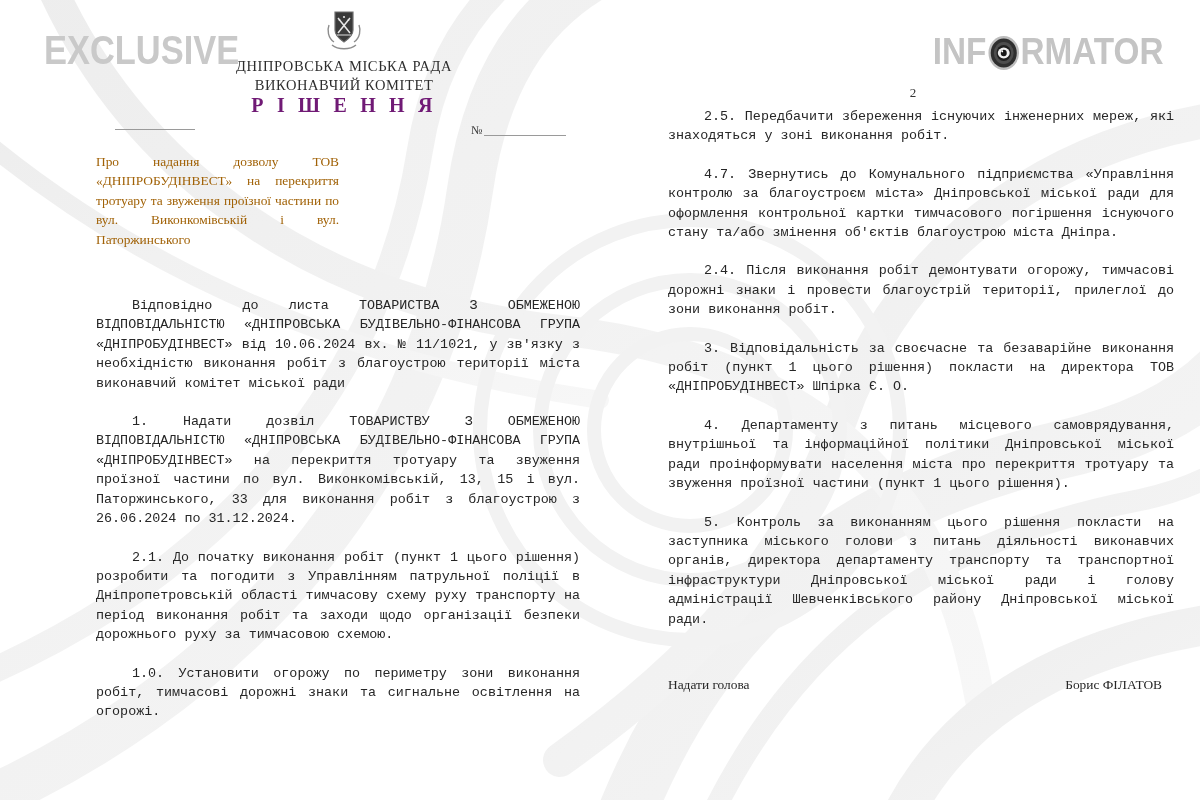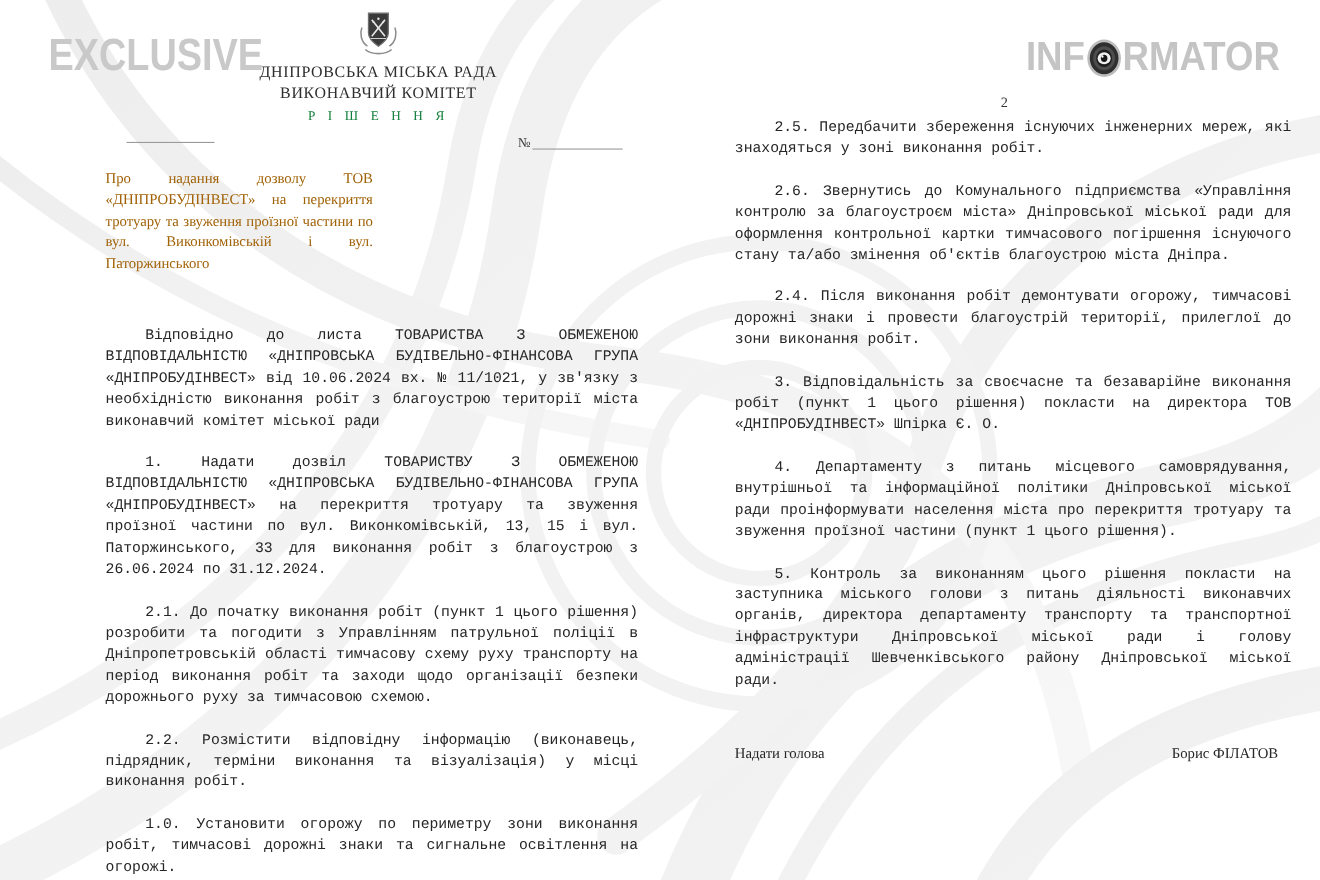--- a/index.html
+++ b/index.html
@@ -88,26 +88,26 @@
     display: block;
   }
   .org-line {
     font-size: 14.5px;
     letter-spacing: 0.6px;
     line-height: 18.5px;
     color: #2e2e2e;
     white-space: nowrap;
   }
   #decision-word {
-    font-size: 12px;
-    font-weight: normal;
+    font-size: 20px;
+    font-weight: bold;
     letter-spacing: 4.2px;
     line-height: 20px;
     margin-top: 1px;
-    color: #15803d;
+    color: #701a75;
   }
 
   
   #blank-lines {
     position: absolute;
     left: 0;
     top: 124px;
     width: 660px;
     height: 16px;
   }
@@ -282,33 +282,32 @@
     <div class="spacer-lg"></div>
 
     <p class="para last-line-left">Відповідно до листа ТОВАРИСТВА З ОБМЕЖЕНОЮ ВІДПОВІДАЛЬНІСТЮ «ДНІПРОВСЬКА БУДІВЕЛЬНО-ФІНАНСОВА ГРУПА «ДНІПРОБУДІНВЕСТ» від 10.06.2024 вх. № 11/1021, у зв'язку з необхідністю виконання робіт з благоустрою території міста виконавчий комітет міської ради</p>
 
 
     <p class="para last-line-left">1. Надати дозвіл ТОВАРИСТВУ З ОБМЕЖЕНОЮ ВІДПОВІДАЛЬНІСТЮ «ДНІПРОВСЬКА БУДІВЕЛЬНО-ФІНАНСОВА ГРУПА «ДНІПРОБУДІНВЕСТ» на перекриття тротуару та звуження проїзної частини по вул. Виконкомівській, 13, 15 і вул. Паторжинського, 33 для виконання робіт з благоустрою з 26.06.2024 по 31.12.2024.</p>
 
 
     <p class="para last-line-left">2.1. До початку виконання робіт (пункт 1 цього рішення) розробити та погодити з Управлінням патрульної поліції в Дніпропетровській області тимчасову схему руху транспорту на період виконання робіт та заходи щодо організації безпеки дорожнього руху за тимчасовою схемою.</p>
 
-    <p class="para last-line-left">2.2. Розмістити відповідну інформацію (виконавець, підрядник, терміни виконання та візуалізація) у місці виконання робіт.</p>
 
     <p class="para last-line-left">1.0. Установити огорожу по периметру зони виконання робіт, тимчасові дорожні знаки та сигнальне освітлення на огорожі.</p>
 
   </div>
 
   <div id="right-column">
 
     <div id="page-number">2</div>
 
     <p class="para last-line-left">2.5. Передбачити збереження існуючих інженерних мереж, які знаходяться у зоні виконання робіт.</p>
 
-    <p class="para last-line-left">2.6. Звернутись до Комунального підприємства «Управління контролю за благоустроєм міста» Дніпровської міської ради для оформлення контрольної картки тимчасового погіршення існуючого стану та/або змінення об'єктів благоустрою міста Дніпра.</p>
+    <p class="para last-line-left">4.7. Звернутись до Комунального підприємства «Управління контролю за благоустроєм міста» Дніпровської міської ради для оформлення контрольної картки тимчасового погіршення існуючого стану та/або змінення об'єктів благоустрою міста Дніпра.</p>
 
     <p class="para last-line-left">2.4. Після виконання робіт демонтувати огорожу, тимчасові дорожні знаки і провести благоустрій території, прилеглої до зони виконання робіт.</p>
 
     <p class="para last-line-left">3. Відповідальність за своєчасне та безаварійне виконання робіт (пункт 1 цього рішення) покласти на директора ТОВ «ДНІПРОБУДІНВЕСТ» Шпірка Є. О.</p>
 
     <p class="para last-line-left">4. Департаменту з питань місцевого самоврядування, внутрішньої та інформаційної політики Дніпровської міської ради проінформувати населення міста про перекриття тротуару та звуження проїзної частини (пункт 1 цього рішення).</p>
 
     <p class="para last-line-left">5. Контроль за виконанням цього рішення покласти на заступника міського голови з питань діяльності виконавчих органів, директора департаменту транспорту та транспортної інфраструктури Дніпровської міської ради і голову адміністрації Шевченківського району Дніпровської міської ради.</p>
 
     <div id="signature-row">

